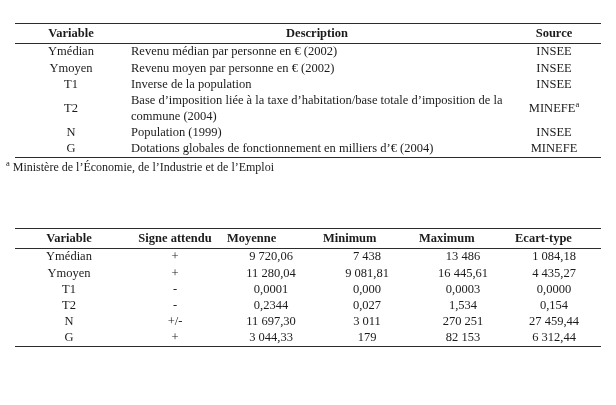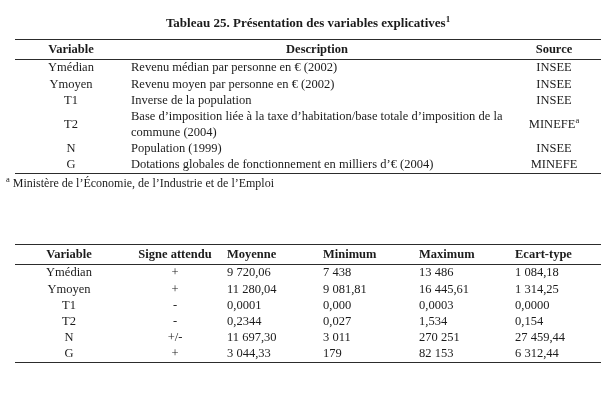--- a/index.html
+++ b/index.html
@@ -72,31 +72,30 @@
   .c26-var  { width: 108px; text-align: center; }
   .c26-sig  { width: 104px; text-align: center; }
   .c26-moy  { width: 96px; }
   .c26-min  { width: 96px; }
   .c26-max  { width: 96px; }
   .c26-ect  { width: 86px; }
   #table26 thead th { padding: 2px 0; }
   #table26 tbody td { padding-top: 0.3px; padding-bottom: 0.3px; }
   #table26 tbody .num, #table26 thead .num-h { }
   #table26 tbody td.num {
-    text-align: left;
+    text-align: center;
     padding-right: 8px;
     white-space: nowrap;
   }
 </style>
 </head>
 <body>
 
 <div class="page">
 
-  <div class="tbl-title"><span>Tableau 25. Présentation des variables explicatives</span><sup>1</sup></div>
 
   <table id="table25">
     <thead>
       <tr>
         <th class="col-var">Variable</th>
         <th class="col-desc">Description</th>
         <th class="col-src">Source</th>
       </tr>
     </thead>
     <tbody>
@@ -157,21 +156,21 @@
         <td class="c26-min num">7 438</td>
         <td class="c26-max num">13 486</td>
         <td class="c26-ect num">1 084,18</td>
       </tr>
       <tr>
         <td class="c26-var">Ymoyen</td>
         <td class="c26-sig">+</td>
         <td class="c26-moy num">11 280,04</td>
         <td class="c26-min num">9 081,81</td>
         <td class="c26-max num">16 445,61</td>
-        <td class="c26-ect num">1 314,25</td>
+        <td class="c26-ect num">4 435,27</td>
       </tr>
       <tr>
         <td class="c26-var">T1</td>
         <td class="c26-sig">-</td>
         <td class="c26-moy num">0,0001</td>
         <td class="c26-min num">0,000</td>
         <td class="c26-max num">0,0003</td>
         <td class="c26-ect num">0,0000</td>
       </tr>
       <tr>

